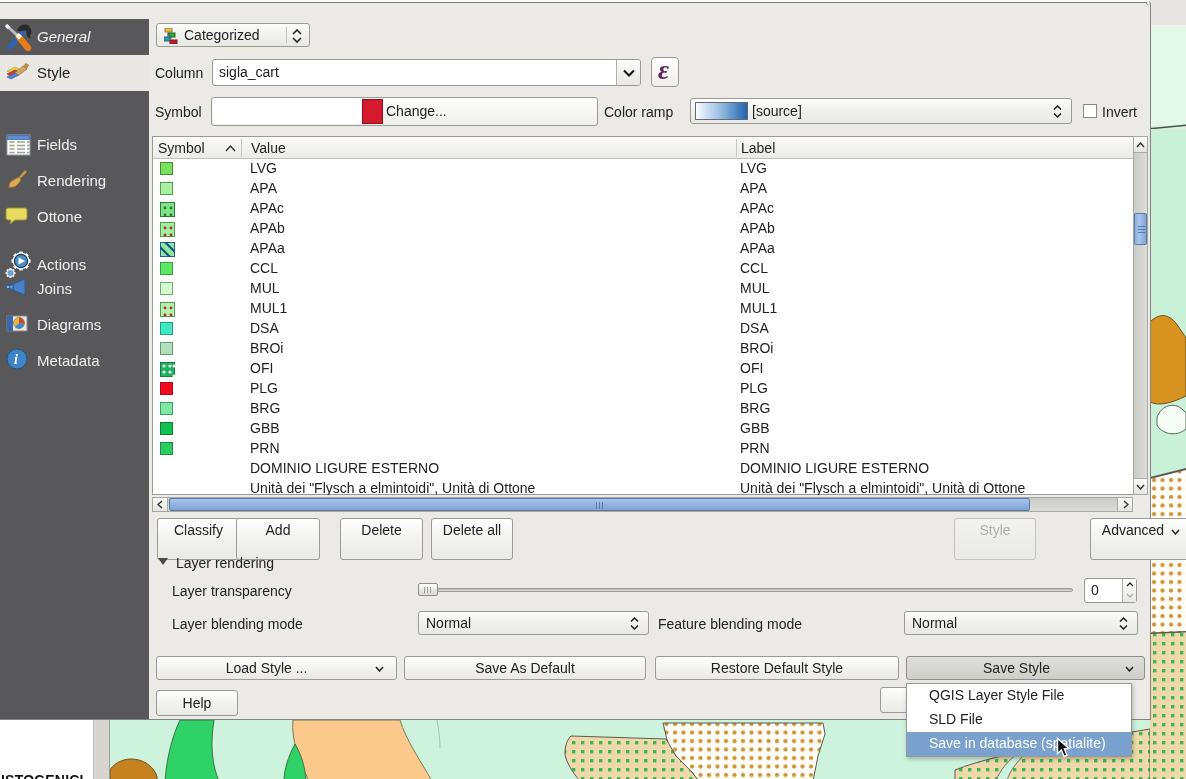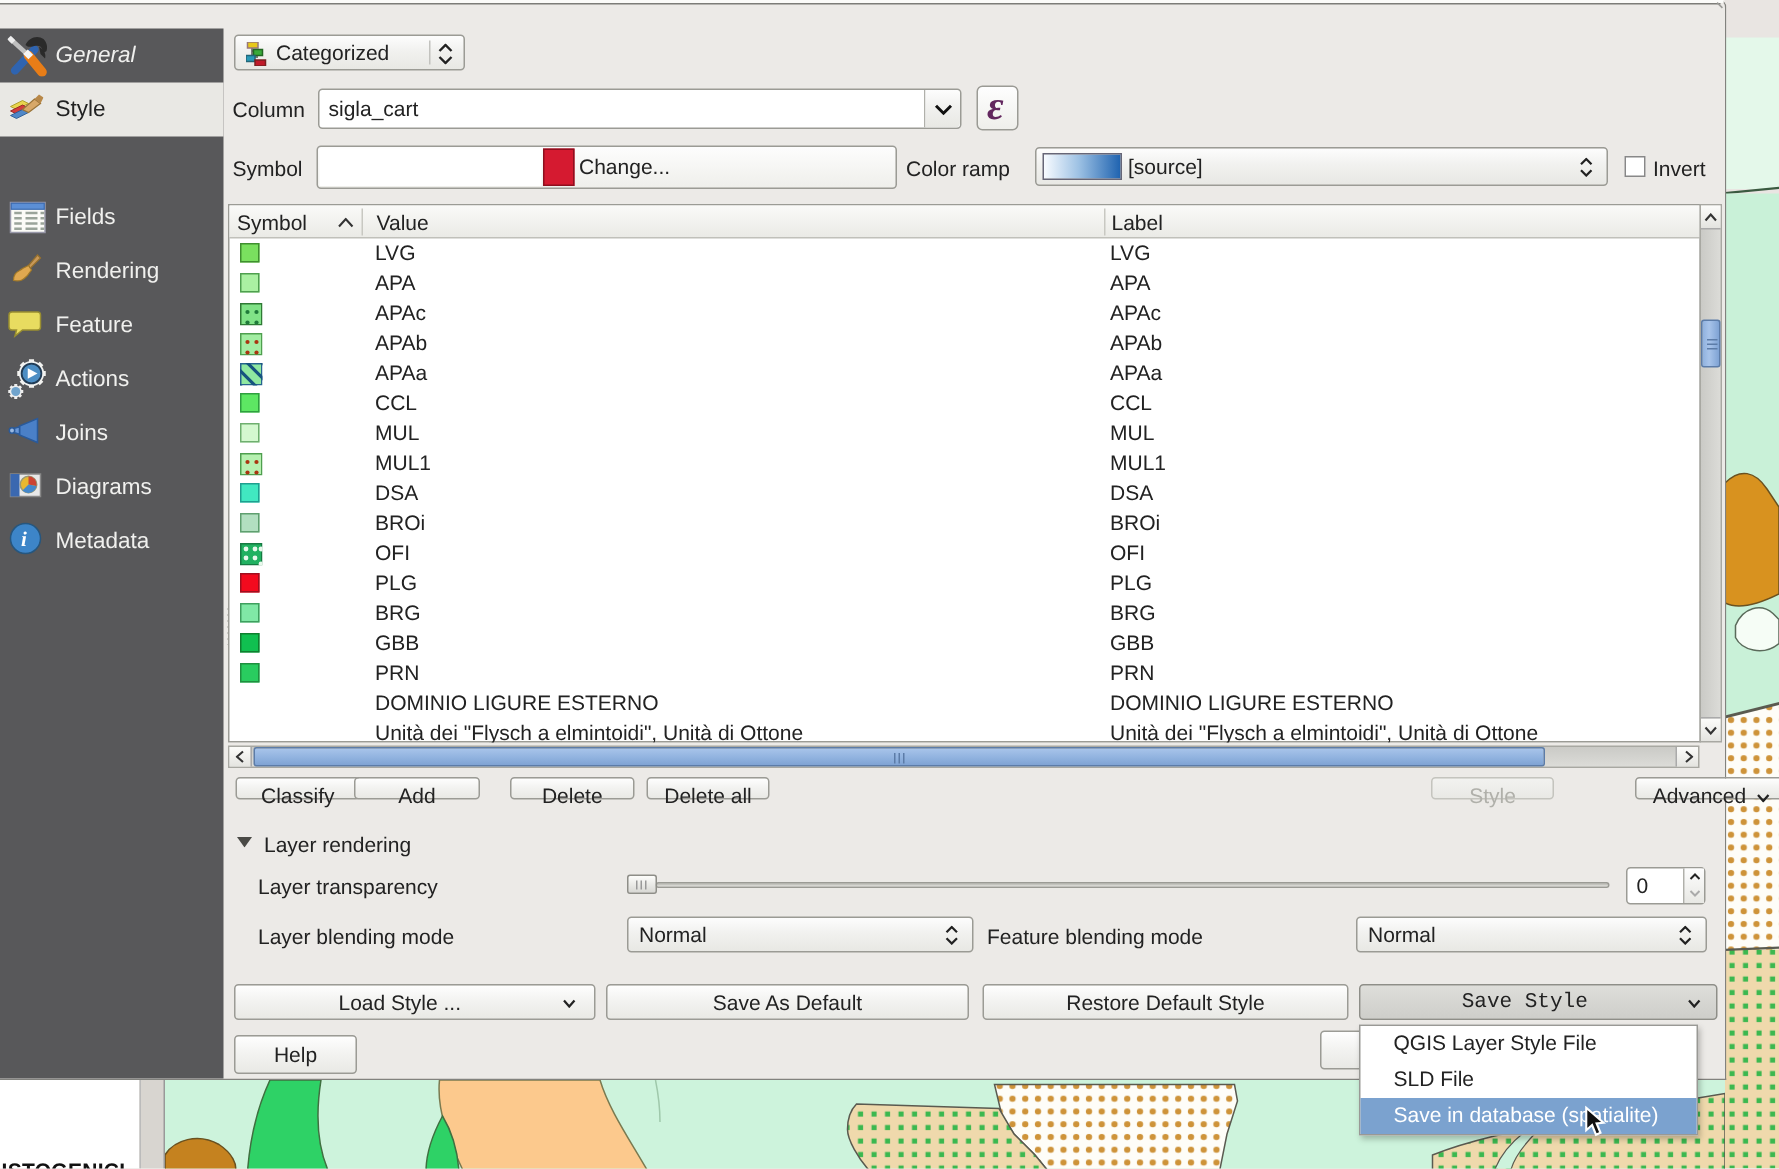--- a/index.html
+++ b/index.html
@@ -1,20 +1,20 @@
 <!DOCTYPE html>
 <html><head>
 <meta charset="utf-8">
 <style>
 * { margin:0; padding:0; box-sizing:border-box; }
 html,body { width:1186px; height:779px; overflow:hidden; }
 body { font-family:"Liberation Sans", sans-serif; font-size:14px; color:#222; background:#eceae7; position:relative; }
 .abs { position:absolute; }
 .btn {
-  position:absolute; height:15px; border:1px solid #9b9b95; border-radius:3px;
+  position:absolute; height:42px; border:1px solid #9b9b95; border-radius:3px;
   background:linear-gradient(#fefefe,#f3f3f1 45%,#e9e9e5);
   text-align:center; line-height:23px; font-size:14px; color:#222;
 }
 .combo {
   position:absolute; border:1px solid #9b9b95; border-radius:3px;
   background:linear-gradient(#fdfdfd,#f1f1ef 45%,#e8e8e4);
   font-size:14px; color:#222;
 }
 .sideitem { position:absolute; left:0; width:149px; height:36px; color:#f0f0ee; font-size:15px; }
 .sideitem .lbl { position:absolute; left:37px; top:9px; }
@@ -127,23 +127,23 @@
       <svg width="24" height="24" viewBox="0 0 24 24">
           <path d="M14 10 L20 3 l 2 2 L15 12 z" fill="#c89858" stroke="#96702e" stroke-width="0.8"></path>
           <path d="M4 20 c 0 -6, 4 -6, 6 -8 l 4 -2 l 2 3 l-3 4 c -2 2, -4 4, -9 3 z" fill="#e0a850" stroke="#a07828" stroke-width="0.8"></path>
         </svg>
       <span class="lbl">Rendering</span>
     </div>
     <div class="sideitem" style="top:180px;">
       <svg width="24" height="24" viewBox="0 0 24 24">
           <path d="M3 5 h17 a2 2 0 0 1 2 2 v8 a2 2 0 0 1 -2 2 h-10 l-5 4 l1 -4 h-3 a2 2 0 0 1 -2 -2 v-8 a2 2 0 0 1 2 -2 z" fill="#e8dc60" stroke="#9a8f30" stroke-width="1"></path>
         </svg>
-      <span class="lbl">Feature</span>
-    </div>
-    <div class="sideitem" style="top:216px;padding-left:38px;">
+      <span class="lbl">Ottone</span>
+    </div>
+    <div class="sideitem" style="top:228px;padding-left:38px;">
       <svg width="28" height="28" viewBox="0 0 28 28">
           <g fill="#f2f2f0">
             <circle cx="16" cy="10" r="8.4"></circle>
             <g stroke="#f2f2f0" stroke-width="3.4">
               <path d="M16 0.5 V19.5 M6.5 10 H25.5 M9.3 3.3 L22.7 16.7 M22.7 3.3 L9.3 16.7"></path>
             </g>
           </g>
           <circle cx="16" cy="10" r="6.6" fill="#4d8ec4" stroke="#223c55" stroke-width="1.2"></circle>
           <path d="M13.5 6.5 L20 10 L13.5 13.5 Z" fill="#fff"></path>
           <g fill="#eee">
@@ -456,21 +456,21 @@
         </svg>
     </div>
 
     <div class="btn" style="left:156px; top:656px; width:241px; height:24px; line-height:22px; padding-right:20px;">Load Style ...
       <svg width="9" height="6" viewBox="0 0 9 6" style="position:absolute;right:12px;top:9px;">
           <path d="M1 1 L4.5 5 L8 1" fill="none" stroke="#222" stroke-width="1.5"></path>
         </svg>
     </div>
     <div class="btn" style="left:404px; top:656px; width:242px; height:24px; line-height:22px;">Save As Default</div>
     <div class="btn" style="left:655px; top:656px; width:244px; height:24px; line-height:22px;">Restore Default Style</div>
-    <div class="btn" style="left:906px; top:656px; width:239px; height:24px; line-height:22px; padding-right:18px; background:linear-gradient(#dededa,#cececa); border-color:#8e8e88;font-family:Liberation Mono, monospace;">Save Style
+    <div class="btn" style="left:906px; top:656px; width:239px; height:24px; line-height:22px; padding-right:18px; background:linear-gradient(#dededa,#cececa); border-color:#8e8e88;">Save Style
       <svg width="9" height="6" viewBox="0 0 9 6" style="position:absolute;right:10px;top:9px;">
           <path d="M1 1 L4.5 5 L8 1" fill="none" stroke="#222" stroke-width="1.5"></path>
         </svg>
     </div>
 
     <div class="btn" style="left:156px; top:690px; width:82px; height:26px; line-height:24px;">Help</div>
     <div class="btn" style="left:880px; top:687px; width:120px; height:26px;"></div>
   </div>
 </div>
 

